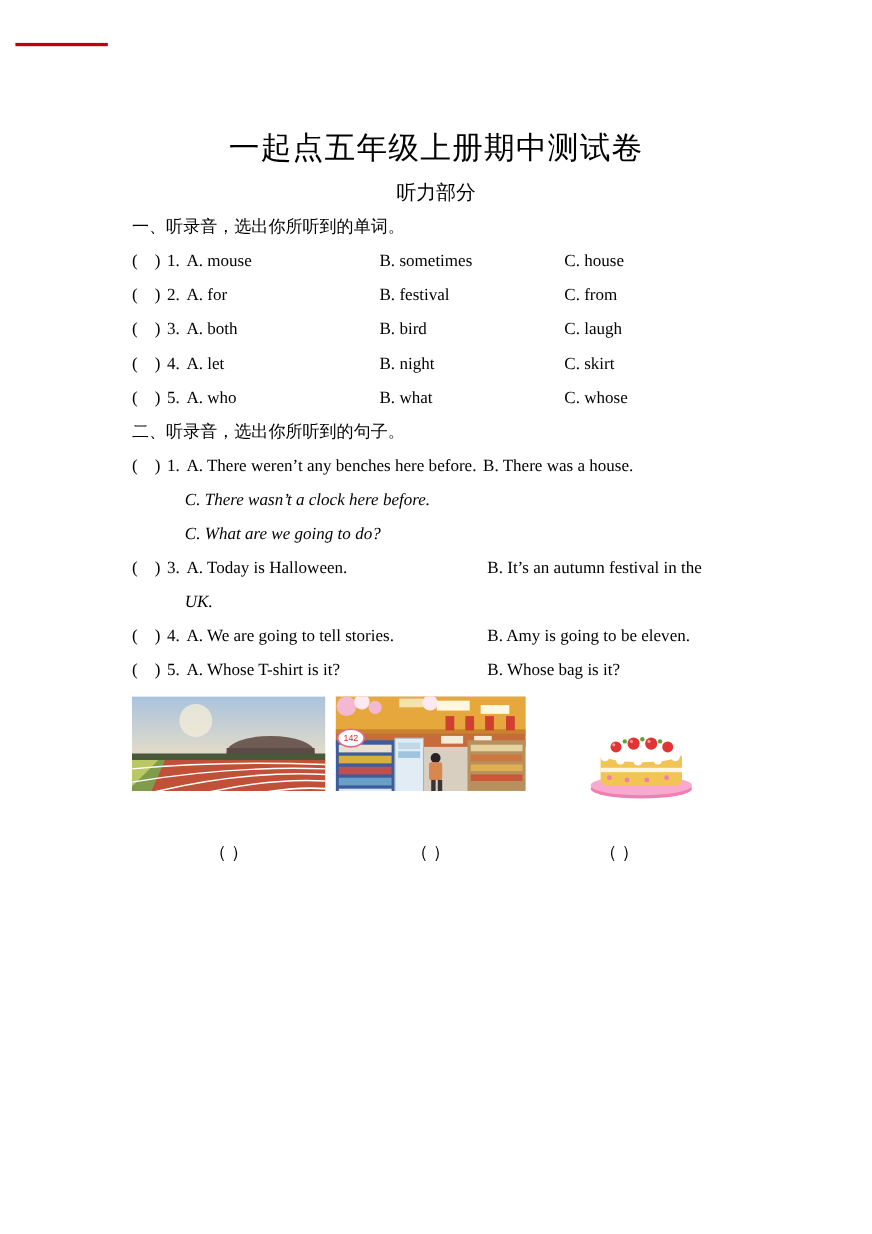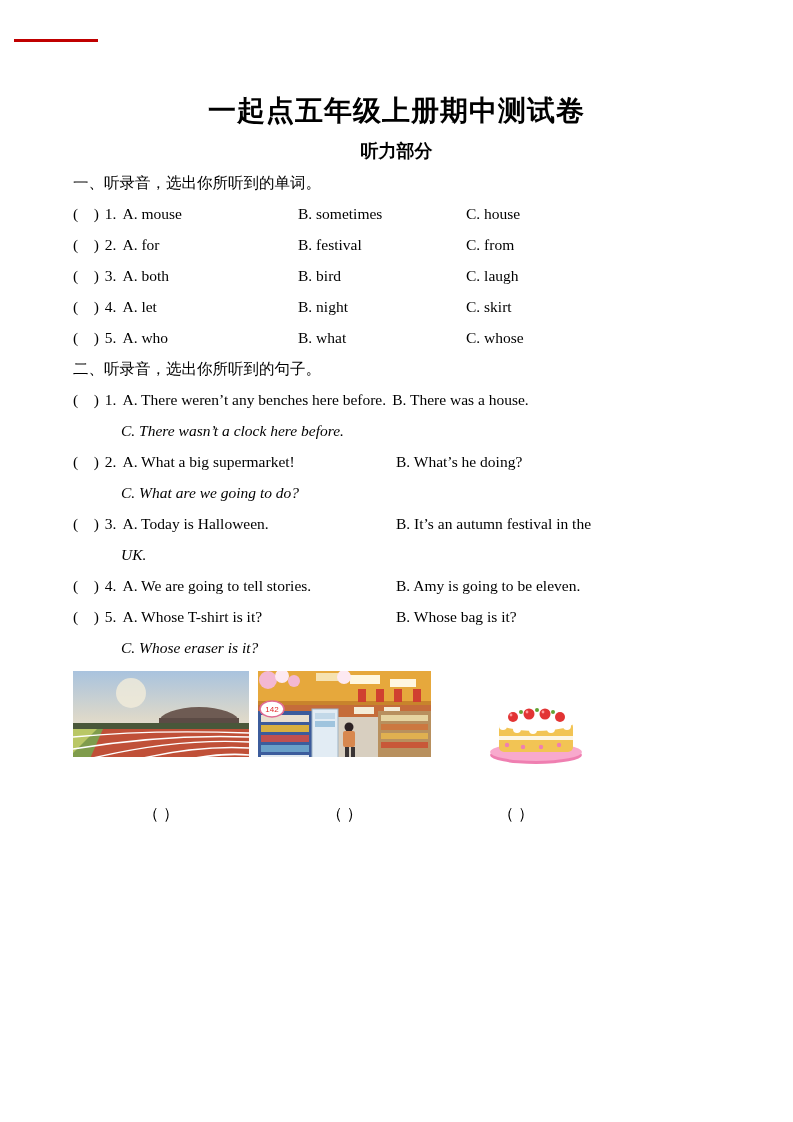--- a/index.html
+++ b/index.html
@@ -3,23 +3,23 @@
 <meta charset="utf-8">
 <style>
   * { margin:0; padding:0; box-sizing:border-box; }
   body { background:#888; }
   .page {
     width:793px; height:1122px; background:#ffffff; margin:0 auto;
     position:relative; font-family:"Liberation Serif","DejaVu Serif",serif;
     font-size:15.5px; color:#000; overflow:hidden;
   }
   .red-mark { position:absolute; left:14px; top:39px; width:84px; height:3px; background:#c00000; }
-  .title { text-align:center; padding-top:92px; font-size:28px; font-weight:bold; letter-spacing:1px; }
-  .subtitle { text-align:center; font-size:18px; font-weight:bold; margin-top:9px; }
-  .content { margin-left:73px; width:604px; margin-top:4px; }
+  .title { text-align:center; padding-top:116px; font-size:28px; font-weight:normal; letter-spacing:1px; }
+  .subtitle { text-align:center; font-size:18px; font-weight:normal; margin-top:9px; }
+  .content { margin-left:120px; width:604px; margin-top:4px; }
   .line { line-height:31px; min-height:31px; position:relative; }
   .heading { line-height:31px; }
   
   .s1-row { position:relative; height:31px; line-height:31px; }
   .s1-a { position:absolute; left:0; white-space:nowrap;text-align:right; }
   .s1-b { position:absolute; left:225px; white-space:nowrap; }
   .s1-c { position:absolute; left:393px; white-space:nowrap; }
   
   .s2-right { position:absolute; left:323px; white-space:nowrap; }
   .indent { padding-left:48px;font-style:italic; }
@@ -73,47 +73,40 @@
 
     <div class="heading">二、听录音，选出你所听到的句子。</div>
 
     <div class="line">
       <span>(　)</span><span class="sp"></span><span>1.</span><span class="sp"></span><span>A. There weren’t any benches here before.</span><span class="sp"></span><span>B. There was a house.</span>
     </div>
     <div class="line indent">
       <span>C. There wasn’t a clock here before.</span>
     </div>
 
-    <div class="line">
-      <span>(　)</span><span class="sp"></span><span>2.</span><span class="sp"></span><span>A. What a big supermarket!</span>
-      <span class="s2-right">B. What’s he doing?</span>
-    </div>
     <div class="line indent">
       <span>C. What are we going to do?</span>
     </div>
 
     <div class="line">
       <span>(　)</span><span class="sp"></span><span>3.</span><span class="sp"></span><span>A. Today is Halloween.</span>
       <span class="s2-right">B. It’s an autumn festival in the</span>
     </div>
     <div class="line indent">
       <span>UK.</span>
     </div>
 
     <div class="line">
       <span>(　)</span><span class="sp"></span><span>4.</span><span class="sp"></span><span>A. We are going to tell stories.</span>
       <span class="s2-right">B. Amy is going to be eleven.</span>
     </div>
 
     <div class="line">
       <span>(　)</span><span class="sp"></span><span>5.</span><span class="sp"></span><span>A. Whose T-shirt is it?</span>
       <span class="s2-right">B. Whose bag is it?</span>
-    </div>
-    <div class="line indent">
-      <span>C. Whose eraser is it?</span>
     </div>
 
 
     <div class="img-row">
 
       <div class="img-box" style="left:0; width:176px;">
         <svg width="176" height="113" viewBox="0 0 176 113">
           <defs>
             <linearGradient id="sky" x1="0" y1="0" x2="0" y2="1">
               <stop offset="0" stop-color="#a9c3de"></stop>

